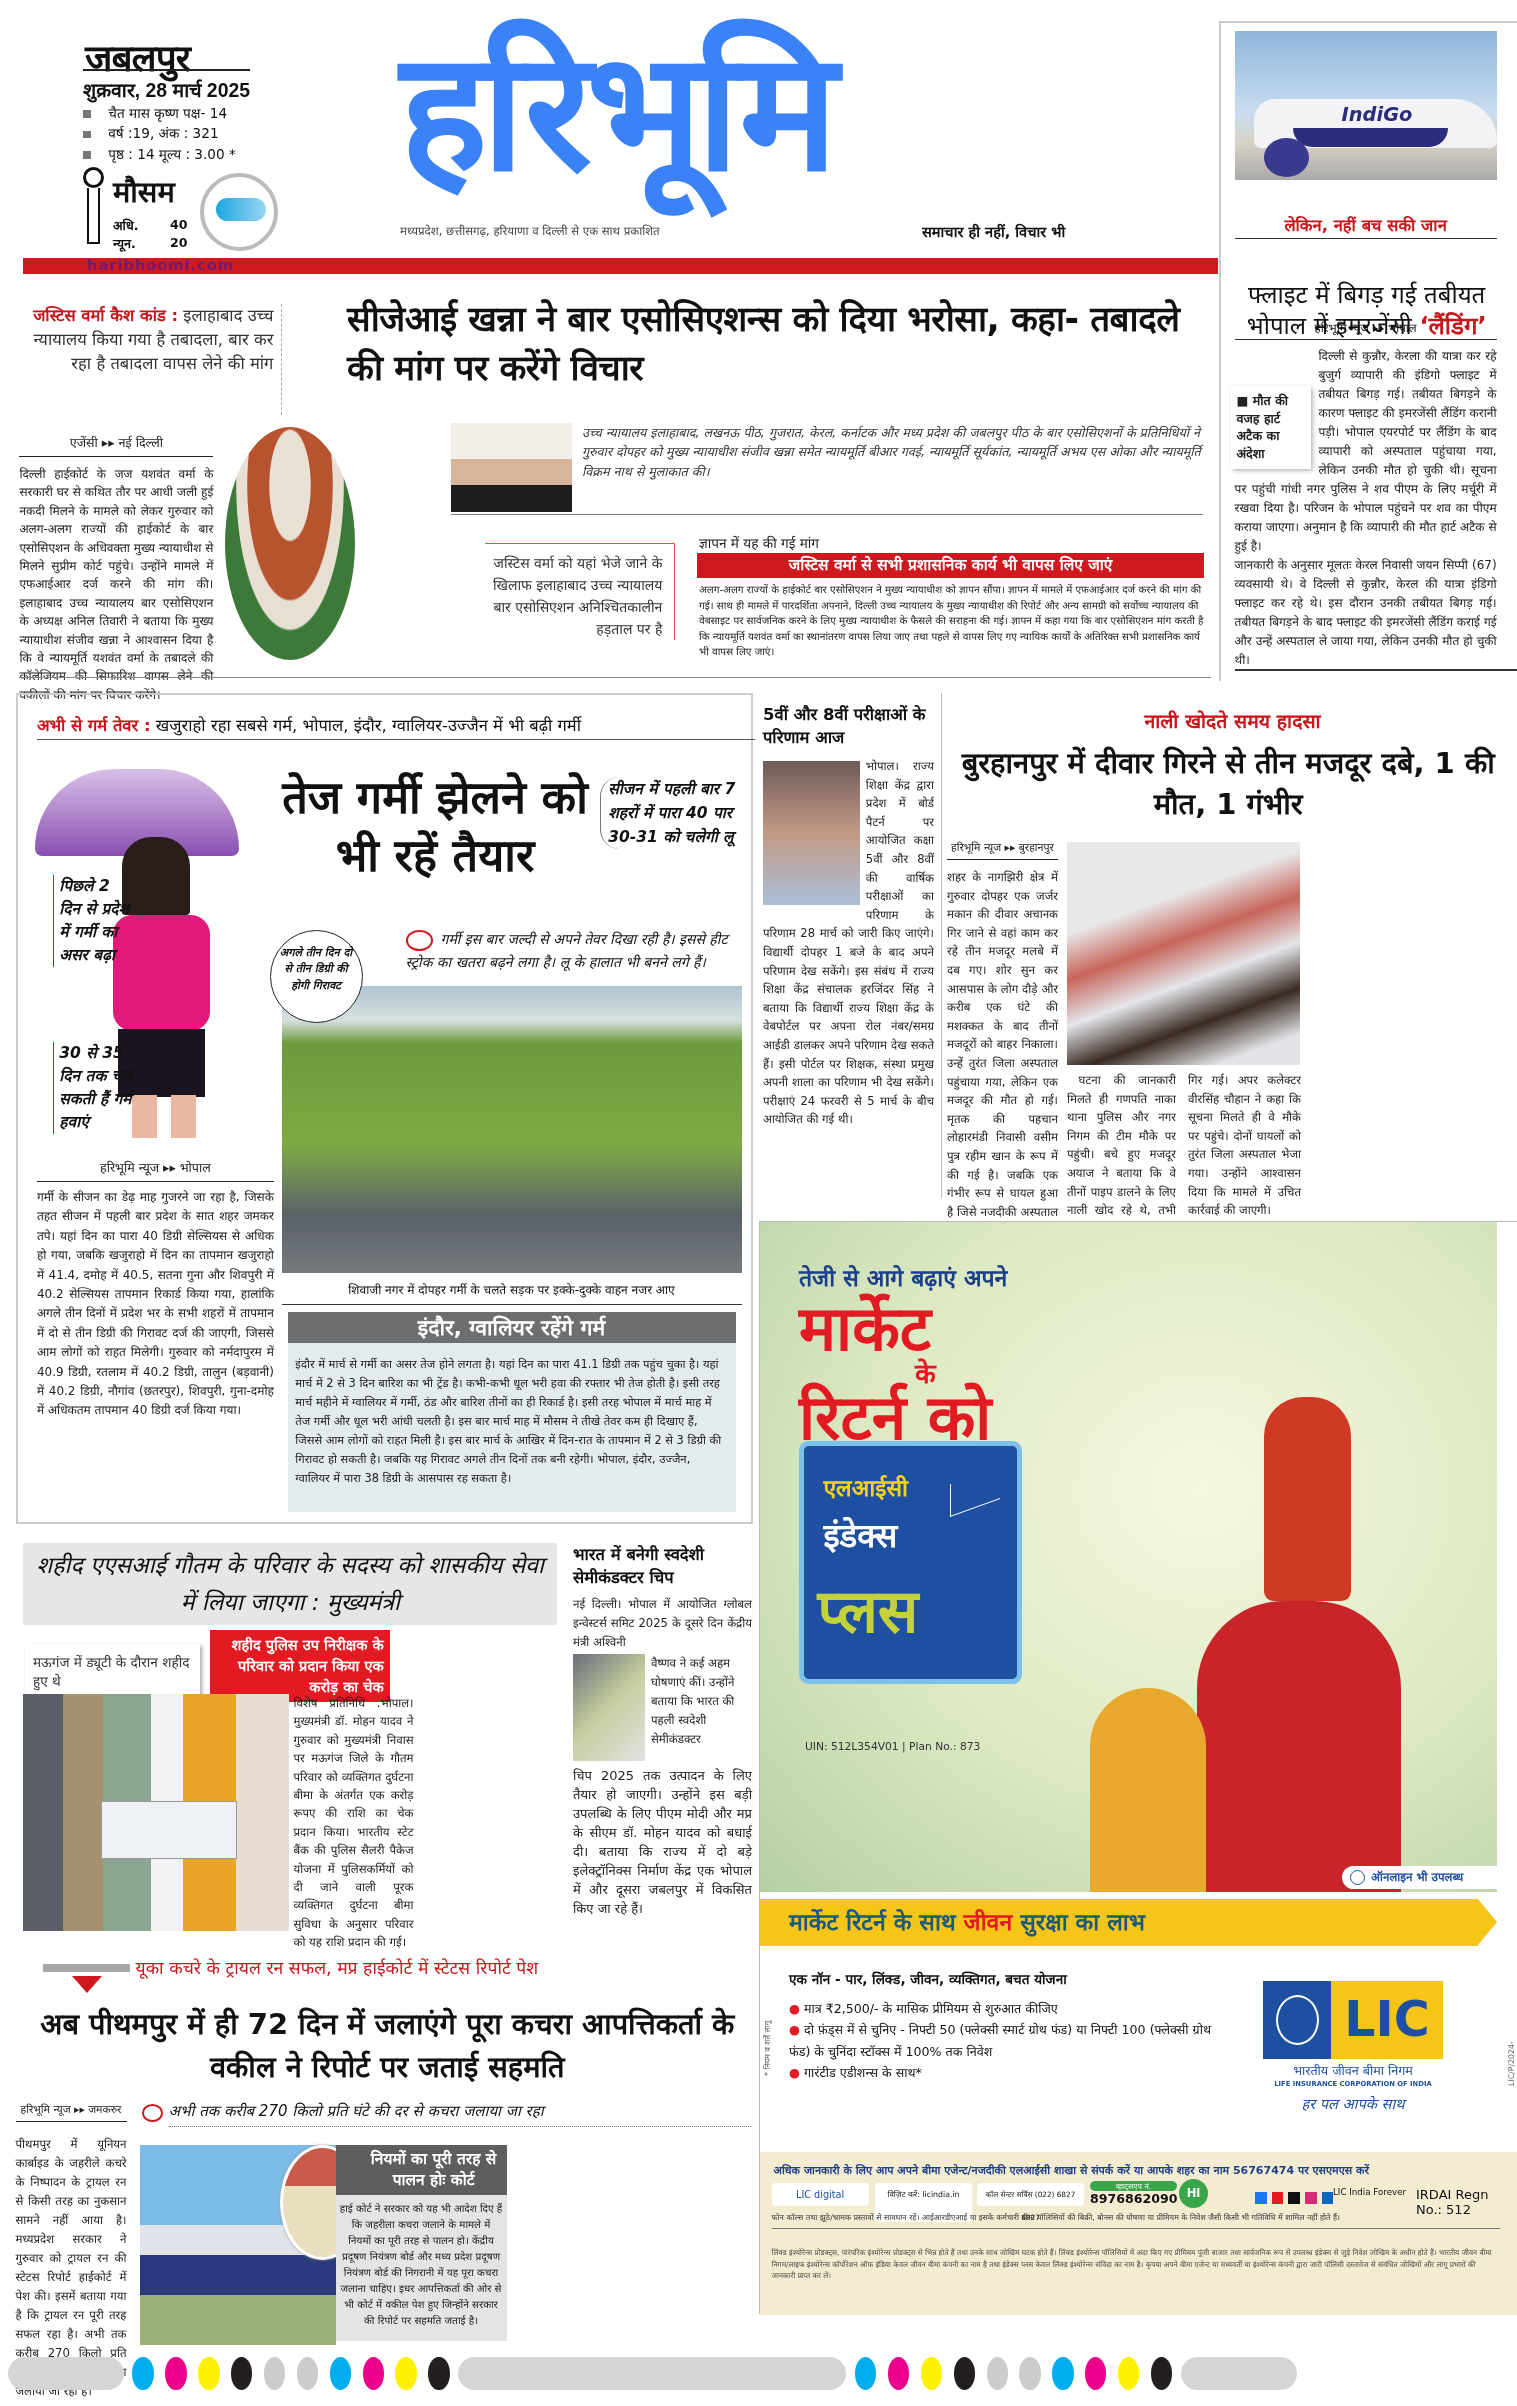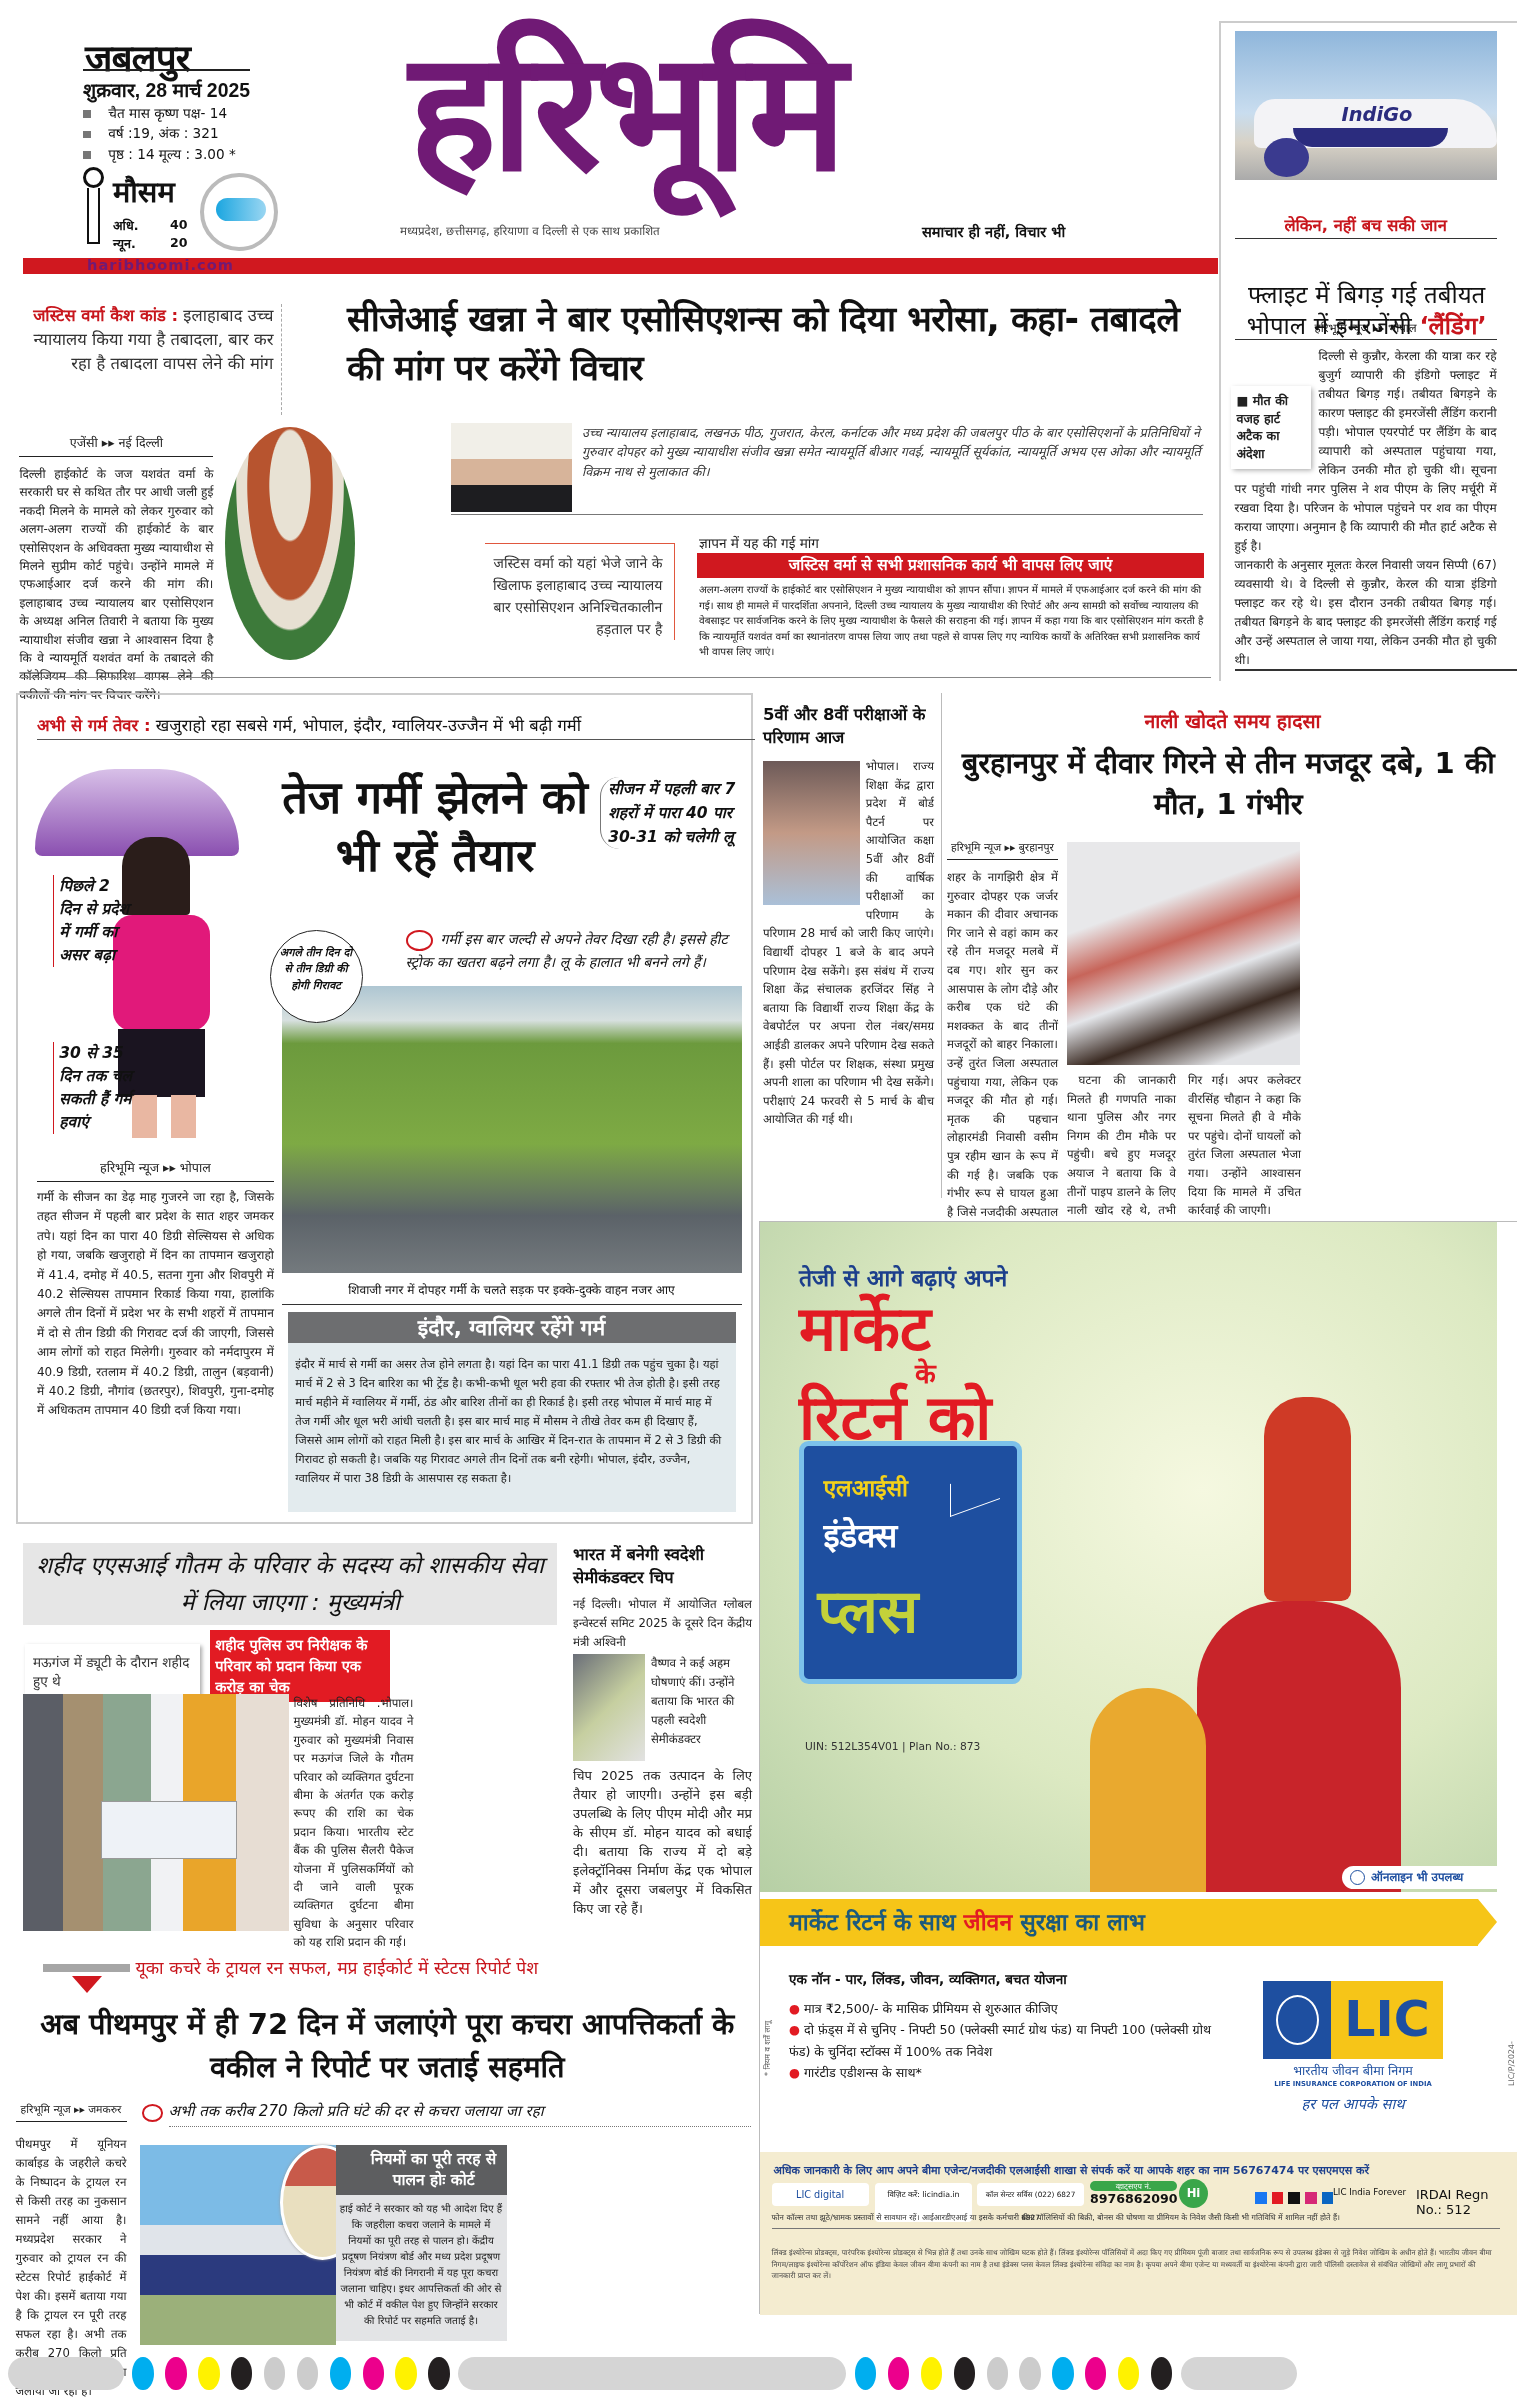--- a/index.html
+++ b/index.html
@@ -35,21 +35,21 @@
   <div class="abs bold" style="left:113px;top:217px;font-size:12.6px;">अधि.</div>
   <div class="abs bold" style="left:170px;top:217px;font-size:12.6px;">40</div>
   <div class="abs bold" style="left:113px;top:235px;font-size:12.6px;">न्यून.</div>
   <div class="abs bold" style="left:170px;top:235px;font-size:12.6px;">20</div>
   <div class="abs" style="left:200px;top:173px;width:78px;height:78px;border:4.9px solid #bbb;border-radius:50%;">
     <div style="position:absolute;left:11.6px;top:21.3px;width:50px;height:23px;background:linear-gradient(90deg,#1ba6e0,#9ad6f2);border-radius:13.6px;"></div>
   </div>
   <div class="abs" style="left:23px;top:258px;width:383px;height:15.5px;background:#d0181f;"></div>
   <div class="abs bold" style="left:87px;top:256px;font-size:14.6px;color:#701a75;letter-spacing:1px;">haribhoomi.com</div>
 
-  <div class="abs bold" style="left:409px;top:9.7px;font-size:165px;line-height:204px;color:#701a75;letter-spacing:-5.8px;">हरिभूमि</div>
+  <div class="abs bold" style="left:400px;top:9.7px;font-size:165px;line-height:204px;color:#3b82f6;letter-spacing:-5.8px;">हरिभूमि</div>
   <div class="abs" style="left:400px;top:223px;font-size:11.6px;color:#444;">मध्यप्रदेश, छत्तीसगढ़, हरियाणा व दिल्ली से एक साथ प्रकाशित</div>
   <div class="abs bold" style="left:922px;top:221px;font-size:14.6px;">समाचार ही नहीं, विचार भी</div>
   <div class="abs" style="left:388px;top:258px;width:830px;height:15.5px;background:#d0181f;"></div>
 </div>
 
 <div class="abs" style="left:1219px;top:21.3px;width:299px;height:660px;border-left:2.9px solid #ccc;border-top:2.9px solid #ccc;">
   <div class="abs photo" style="left:13.6px;top:7.8px;width:262px;height:149px;background:linear-gradient(180deg,#8fb6db 0%,#c9ddef 55%,#d8d2c6 75%,#aaa 100%);">
     <div style="position:absolute;left:19.4px;top:68px;width:243px;height:49px;background:#f3f3f6;border-radius:29px 58px 9.7px 9.7px;"></div>
     <div style="position:absolute;left:58px;top:97px;width:155px;height:19.4px;background:#2b2c7e;border-radius:0 0 19.4px 19.4px;"></div>
     <div style="position:absolute;left:29px;top:107px;width:45px;height:39px;background:#3a3a8f;border-radius:50%;"></div>
@@ -141,21 +141,21 @@
   <div class="abs photo" style="left:120px;top:149px;width:233px;height:223px;background:linear-gradient(160deg,#e8e8ea 0 30%,#c7655a 45%,#e4e6ea 60%,#3a2a22 75%,#e2e3e6 90%);"></div>
   <div class="abs txt" style="left:120px;top:378px;width:109px;font-size:11.6px;line-height:18.6px;text-indent:11.6px;">घटना की जानकारी मिलते ही गणपति नाका थाना पुलिस और नगर निगम की टीम मौके पर पहुंची। बचे हुए मजदूर अयाज ने बताया कि वे तीनों पाइप डालने के लिए नाली खोद रहे थे, तभी अचानक दीवार</div>
   <div class="abs txt" style="left:241px;top:378px;width:113px;font-size:11.6px;line-height:18.6px;">गिर गई। अपर कलेक्टर वीरसिंह चौहान ने कहा कि सूचना मिलते ही वे मौके पर पहुंचे। दोनों घायलों को तुरंत जिला अस्पताल भेजा गया। उन्होंने आश्वासन दिया कि मामले में उचित कार्रवाई की जाएगी।</div>
 </div>
 
 <div class="abs" style="left:15.5px;top:1543px;width:543px;height:388px;">
   <div class="abs" style="left:7.8px;top:0;width:534px;height:82px;background:#e6e6e6;">
     <div style="padding:3.9px 5.8px;font-size:23px;line-height:37px;text-align:center;font-style:italic;">शहीद एएसआई गौतम के परिवार के सदस्य को शासकीय सेवा में लिया जाएगा : मुख्यमंत्री</div>
   </div>
   <div class="abs" style="left:9.7px;top:101px;width:175px;padding:7.8px;font-size:13.6px;color:#333;box-shadow:1.9px 1.9px 3.9px #aaa;background:#fff;">मऊगंज में ड्यूटी के दौरान शहीद हुए थे</div>
-  <div class="abs bold" style="left:194px;top:87px;width:180px;padding:3.9px 5.8px;background:#e21b23;color:#fff;font-size:14.6px;line-height:21.3px;text-align:left;">शहीद पुलिस उप निरीक्षक के परिवार को प्रदान किया एक करोड़ का चेक</div>
+  <div class="abs bold" style="left:194px;top:87px;width:180px;padding:3.9px 5.8px;background:#e21b23;color:#fff;font-size:14.6px;line-height:21.3px;text-align:right;">शहीद पुलिस उप निरीक्षक के परिवार को प्रदान किया एक करोड़ का चेक</div>
   <div class="abs photo" style="left:7.8px;top:151px;width:266px;height:237px;background:linear-gradient(90deg,#5b5e66 0 15%,#a59070 15% 30%,#8ba690 30% 48%,#f1f2f4 48% 60%,#e9a52a 60% 80%,#e7ddd3 80%);">
     <div style="position:absolute;left:78px;top:107px;width:136px;height:58px;background:#eef2f7;border:1px solid #999;"></div>
   </div>
   <div class="abs txt" style="left:278px;top:151px;width:120px;font-size:11.6px;line-height:18.4px;">विशेष प्रतिनिधि .भोपाल। मुख्यमंत्री डॉ. मोहन यादव ने गुरुवार को मुख्यमंत्री निवास पर मऊगंज जिले के गौतम परिवार को व्यक्तिगत दुर्घटना बीमा के अंतर्गत एक करोड़ रूपए की राशि का चेक प्रदान किया। भारतीय स्टेट बैंक की पुलिस सैलरी पैकेज योजना में पुलिसकर्मियों को दी जाने वाली पूरक व्यक्तिगत दुर्घटना बीमा सुविधा के अनुसार परिवार को यह राशि प्रदान की गई।</div>
 </div>
 
 <div class="abs" style="left:573px;top:1543px;width:179px;height:388px;">
   <div class="abs bold" style="left:0;top:0;width:179px;font-size:16.5px;line-height:23px;">भारत में बनेगी स्वदेशी सेमीकंडक्टर चिप</div>
   <div class="abs txt" style="left:0;top:52px;width:179px;font-size:11.6px;line-height:19px;">नई दिल्ली। भोपाल में आयोजित ग्लोबल इन्वेस्टर्स समिट 2025 के दूसरे दिन केंद्रीय मंत्री अश्विनी</div>
   <div class="abs photo" style="left:0;top:111px;width:72px;height:107px;background:linear-gradient(135deg,#6a6e78,#c6cfa0 50%,#e2e2e2);"></div>

